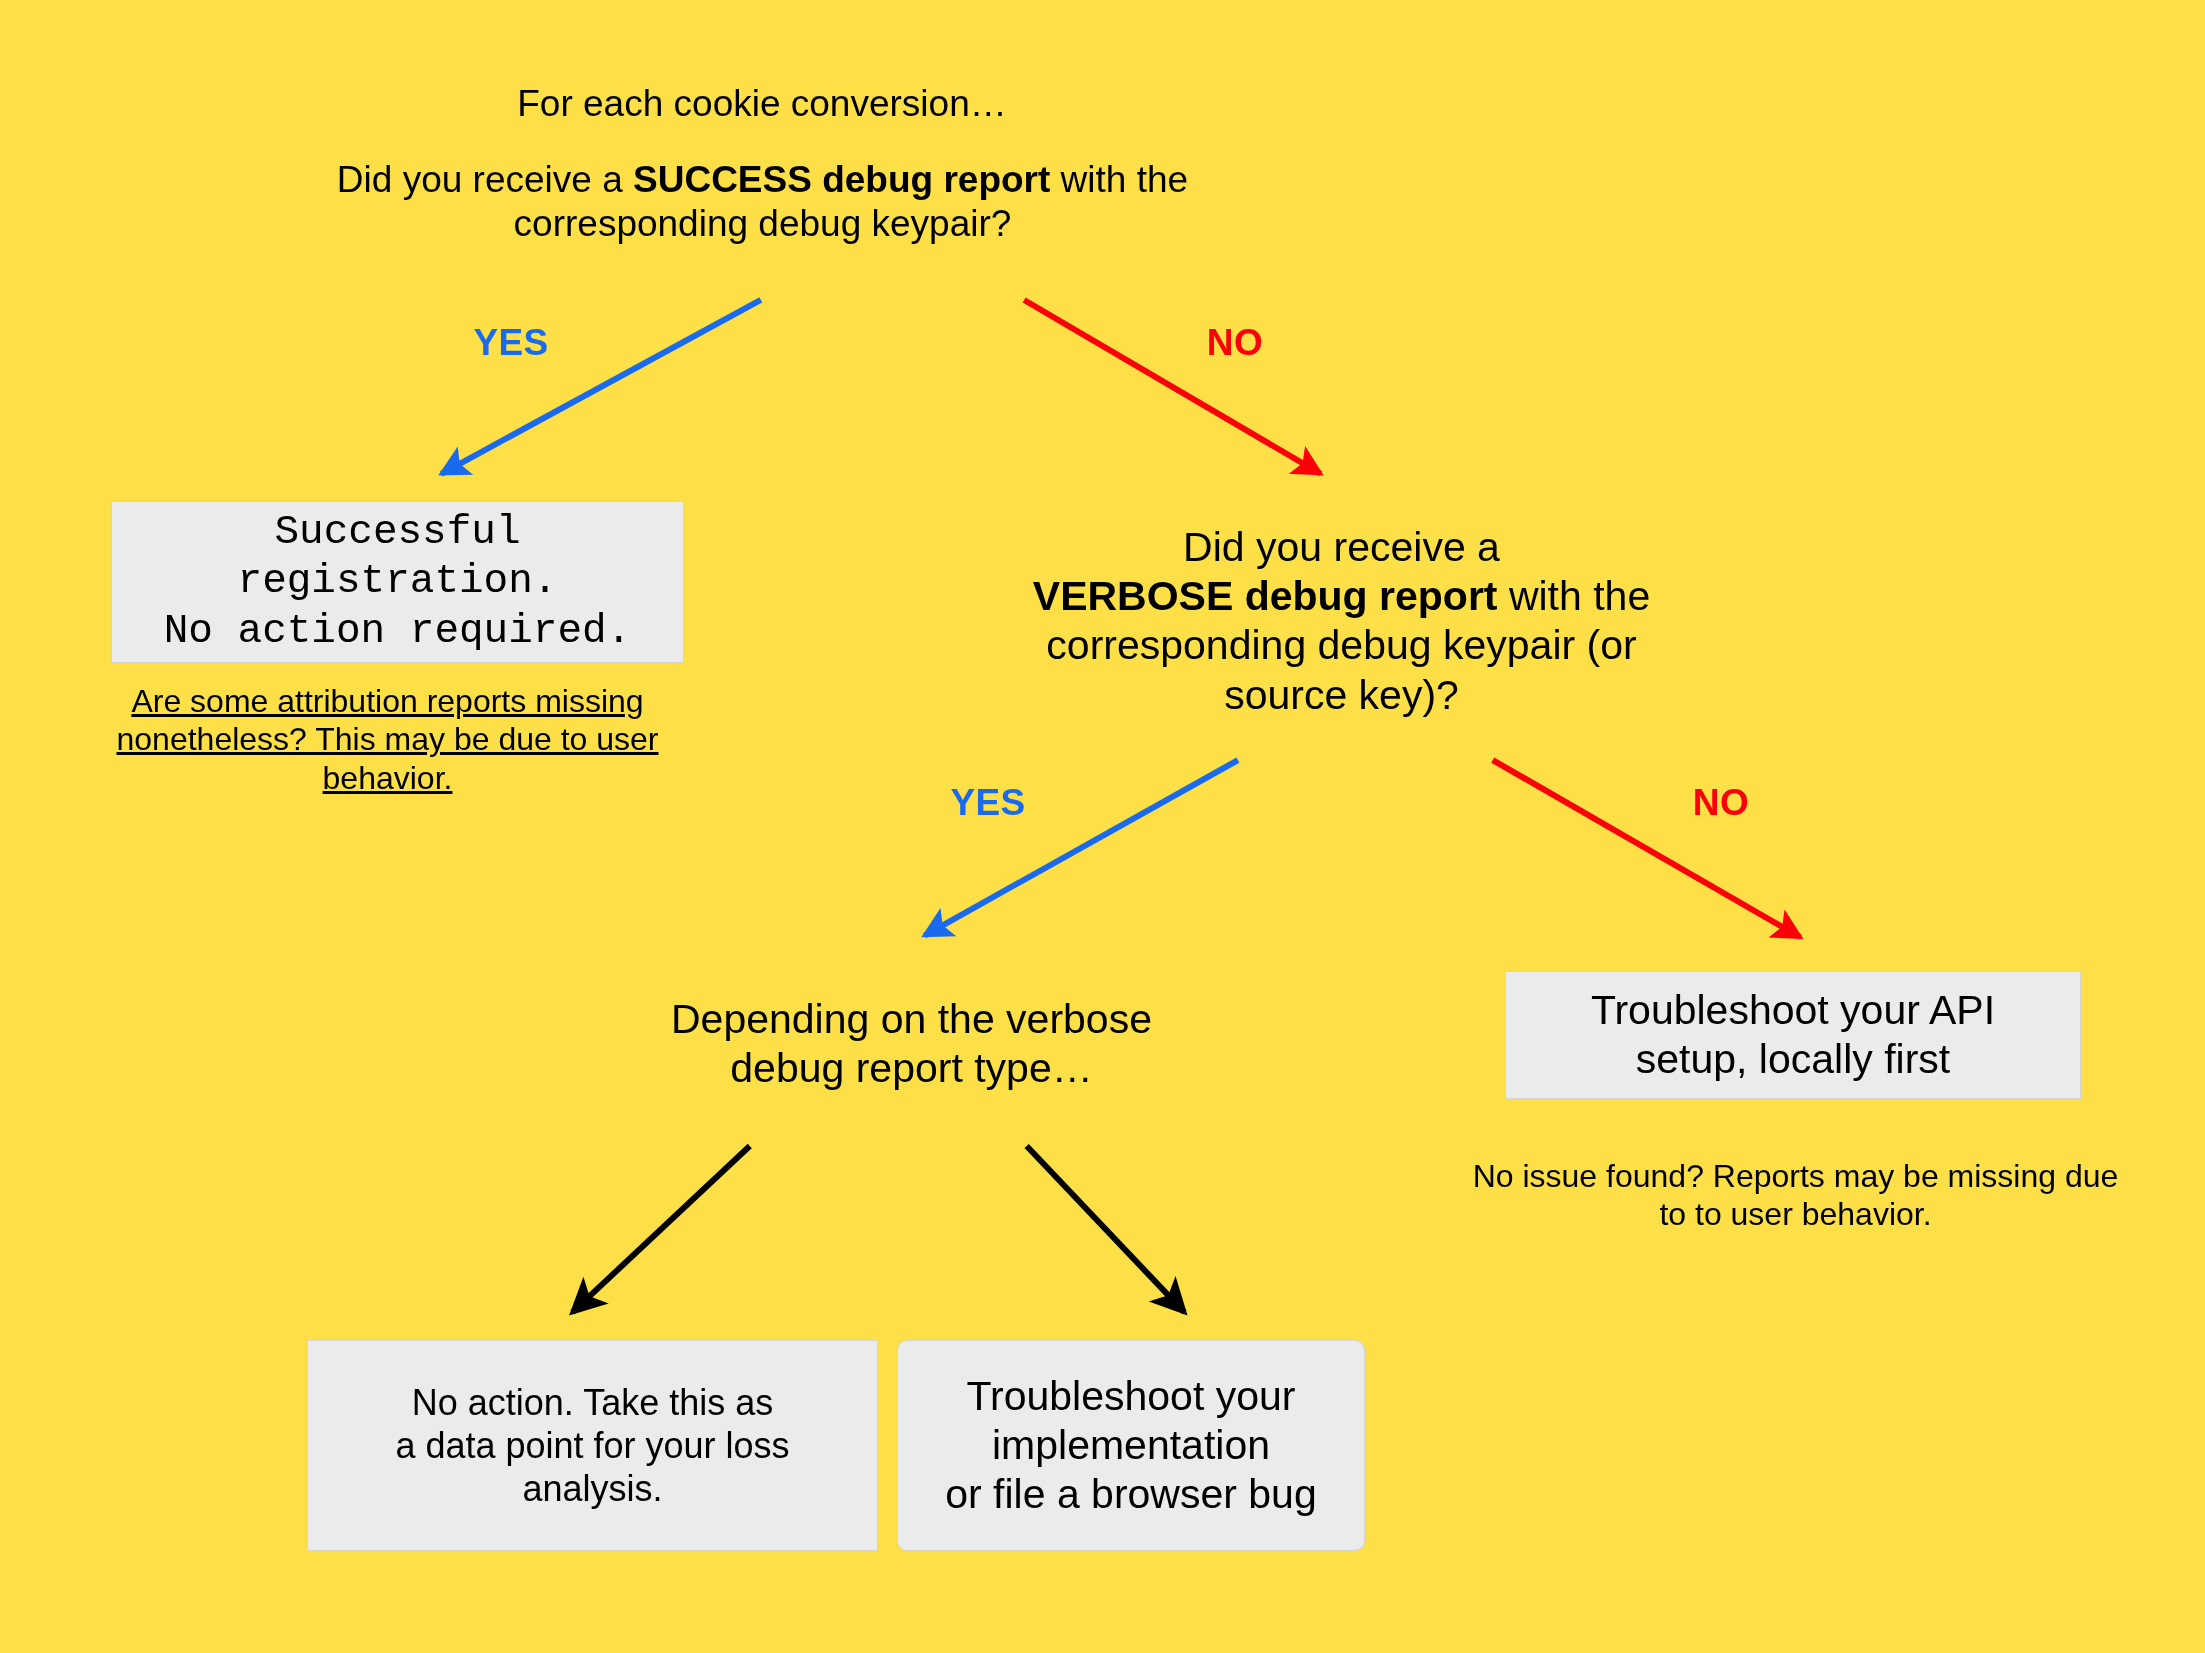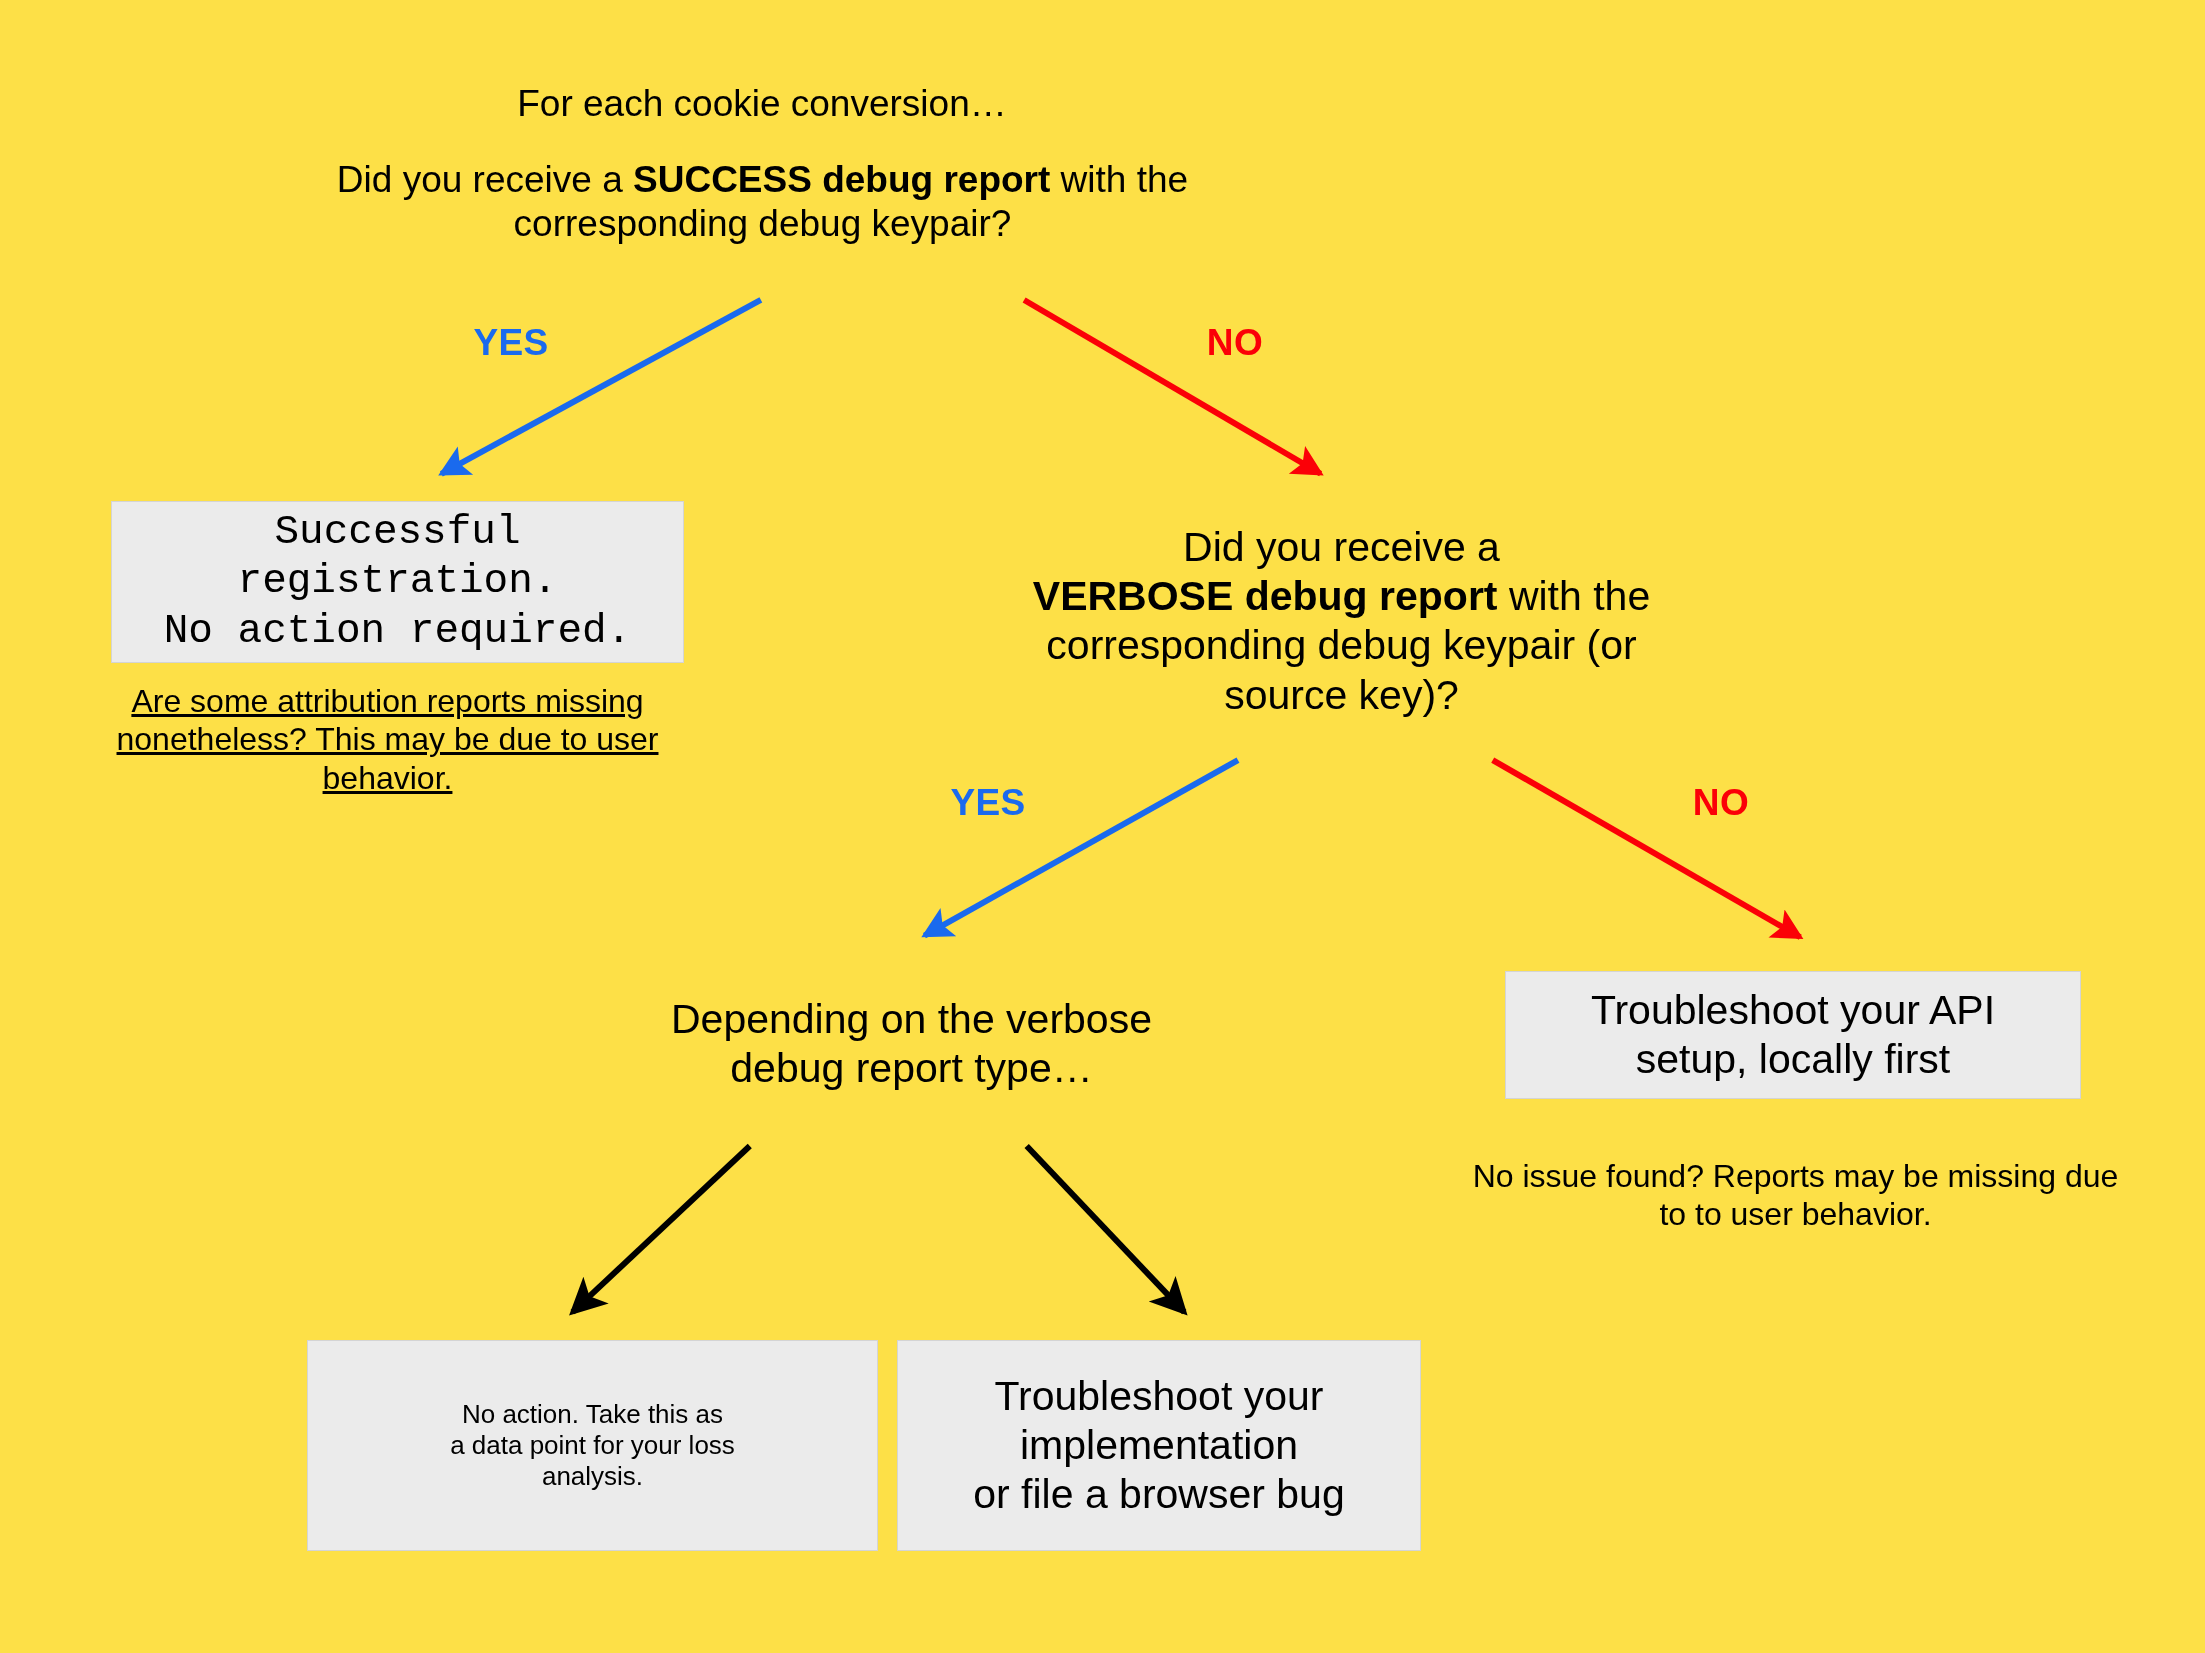--- a/index.html
+++ b/index.html
@@ -92,25 +92,26 @@
   #box-api {
     left: 1505px; top: 971px; width: 576px; height: 128px;
     font-size: 41px;
   }
   #caption-api {
     left: 1459px; top: 1157px; width: 673px;
     font-size: 32px;
   }
   #box-no-action {
     left: 307px; top: 1340px; width: 571px; height: 211px;
-    font-size: 26px;
+    font-size: 36px;
   }
   #box-troubleshoot {
-    left: 897px; top: 1340px; width: 524px; height: 211px;
+    left: 897px; top: 1340px; width: 468px; height: 211px;
     font-size: 41px;
+    border-radius: 10px;
   }
 
   #label-yes-1 { left: 426px; top: 322px;  width: 170px; font-size: 37px; }
   #label-no-1  { left: 1150px; top: 322px; width: 170px; font-size: 37px; }
   #label-yes-2 { left: 903px; top: 782px; width: 170px; font-size: 37px; }
   #label-no-2  { left: 1636px; top: 782px; width: 170px; font-size: 37px; }
 </style>
 </head>
 <body>
 

